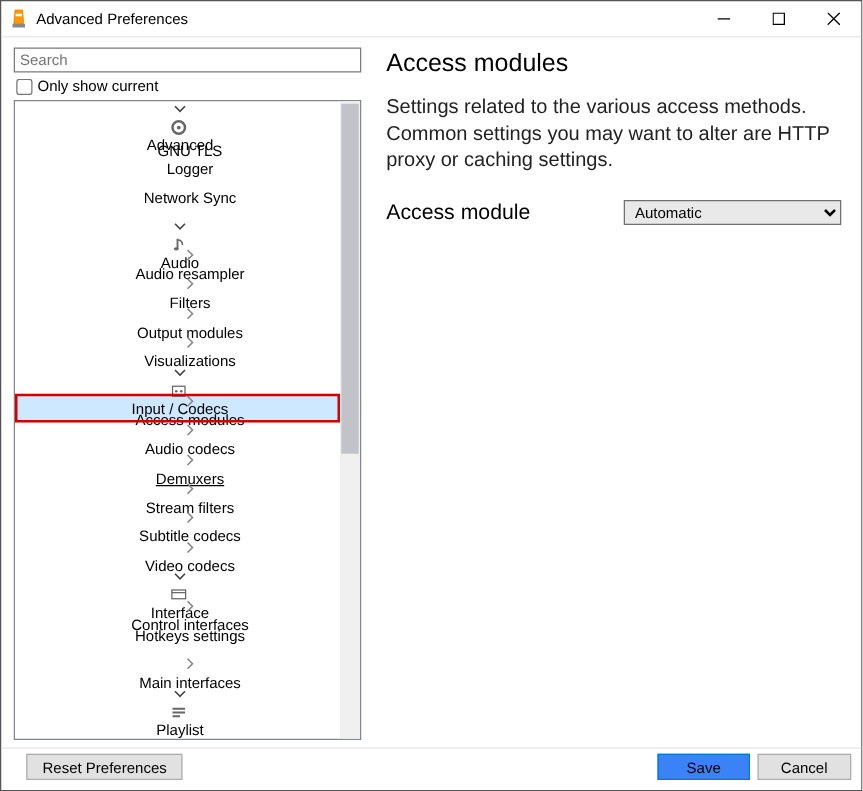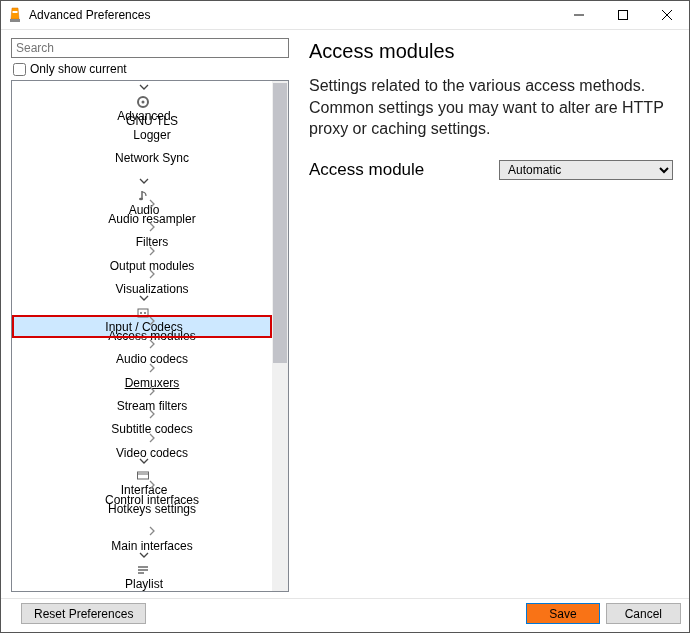--- a/index.html
+++ b/index.html
@@ -161,21 +161,21 @@
     height: 21px;
     padding: 0 12px;
     border: 1px solid #adadad;
     background: #e1e1e1;
     font-family: inherit; font-size: 12px;
     display: flex; align-items: center; justify-content: center;
     box-sizing: border-box;
   }
   .btn.primary {
     border: 1px solid #0078d7;
-    background: #f97316;
+    background: #3b82f6;
     padding: 0 22px;
   }
   .footer-spacer { flex: 1; }
 </style>
 </head>
 <body>
 
 <div class="window">
 
   <div class="titlebar">

